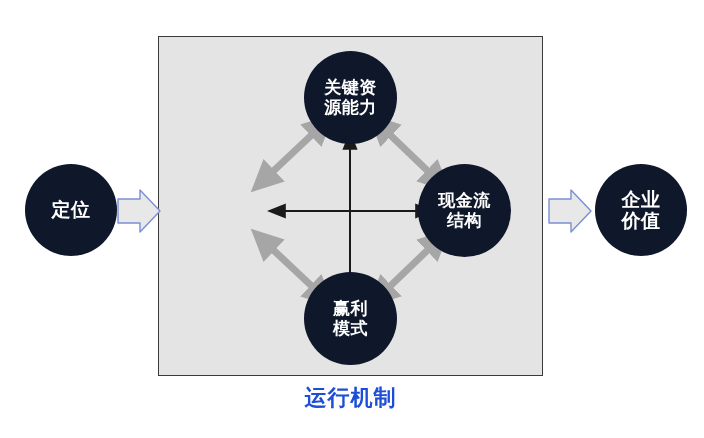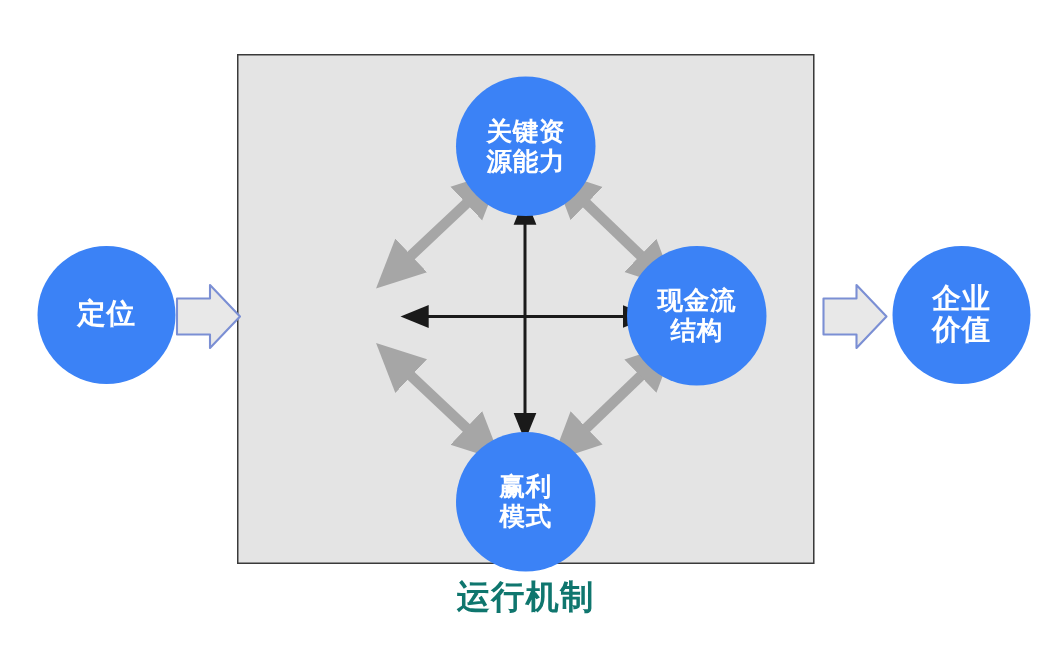--- a/index.html
+++ b/index.html
@@ -15,21 +15,21 @@
     width: 704px;
     height: 438px;
     background: #ffffff;
     overflow: hidden;
   }
 
   
   .node {
     position: absolute;
     border-radius: 50%;
-    background: #3b82f6;
+    background: #0f172a;
     color: #ffffff;
     display: flex;
     flex-direction: column;
     align-items: center;
     justify-content: center;
     text-align: center;
     font-weight: bold;
     line-height: 1.12;
     letter-spacing: 0.5px;
     box-sizing: border-box;
@@ -59,21 +59,21 @@
   }
   #node-business-system {
     left: 187px; top: 166px;
     width: 92px; height: 92px;
   }
   #node-cashflow {
     left: 418px; top: 164px;
     width: 93px; height: 93px;
   }
   #node-profit-model {
-    left: 304px; top: 288px;
+    left: 304px; top: 272px;
     width: 93px; height: 93px;
   }
 
   
   #mechanism-box {
     position: absolute;
     left: 158px; top: 36px;
     width: 385px; height: 340px;
     background: #E4E4E4;
     border: 1.5px solid #3A3A3A;
@@ -94,21 +94,21 @@
 
   
   #mechanism-caption {
     position: absolute;
     left: 158px;
     top: 383px;
     width: 385px;
     text-align: center;
     font-size: 22px;
     font-weight: bold;
-    color: #0f766e;
+    color: #1d4ed8;
     letter-spacing: 1px;
     z-index: 6;
     user-select: none;
   }
 </style>
 </head>
 <body>
 
 <div id="canvas">
 

